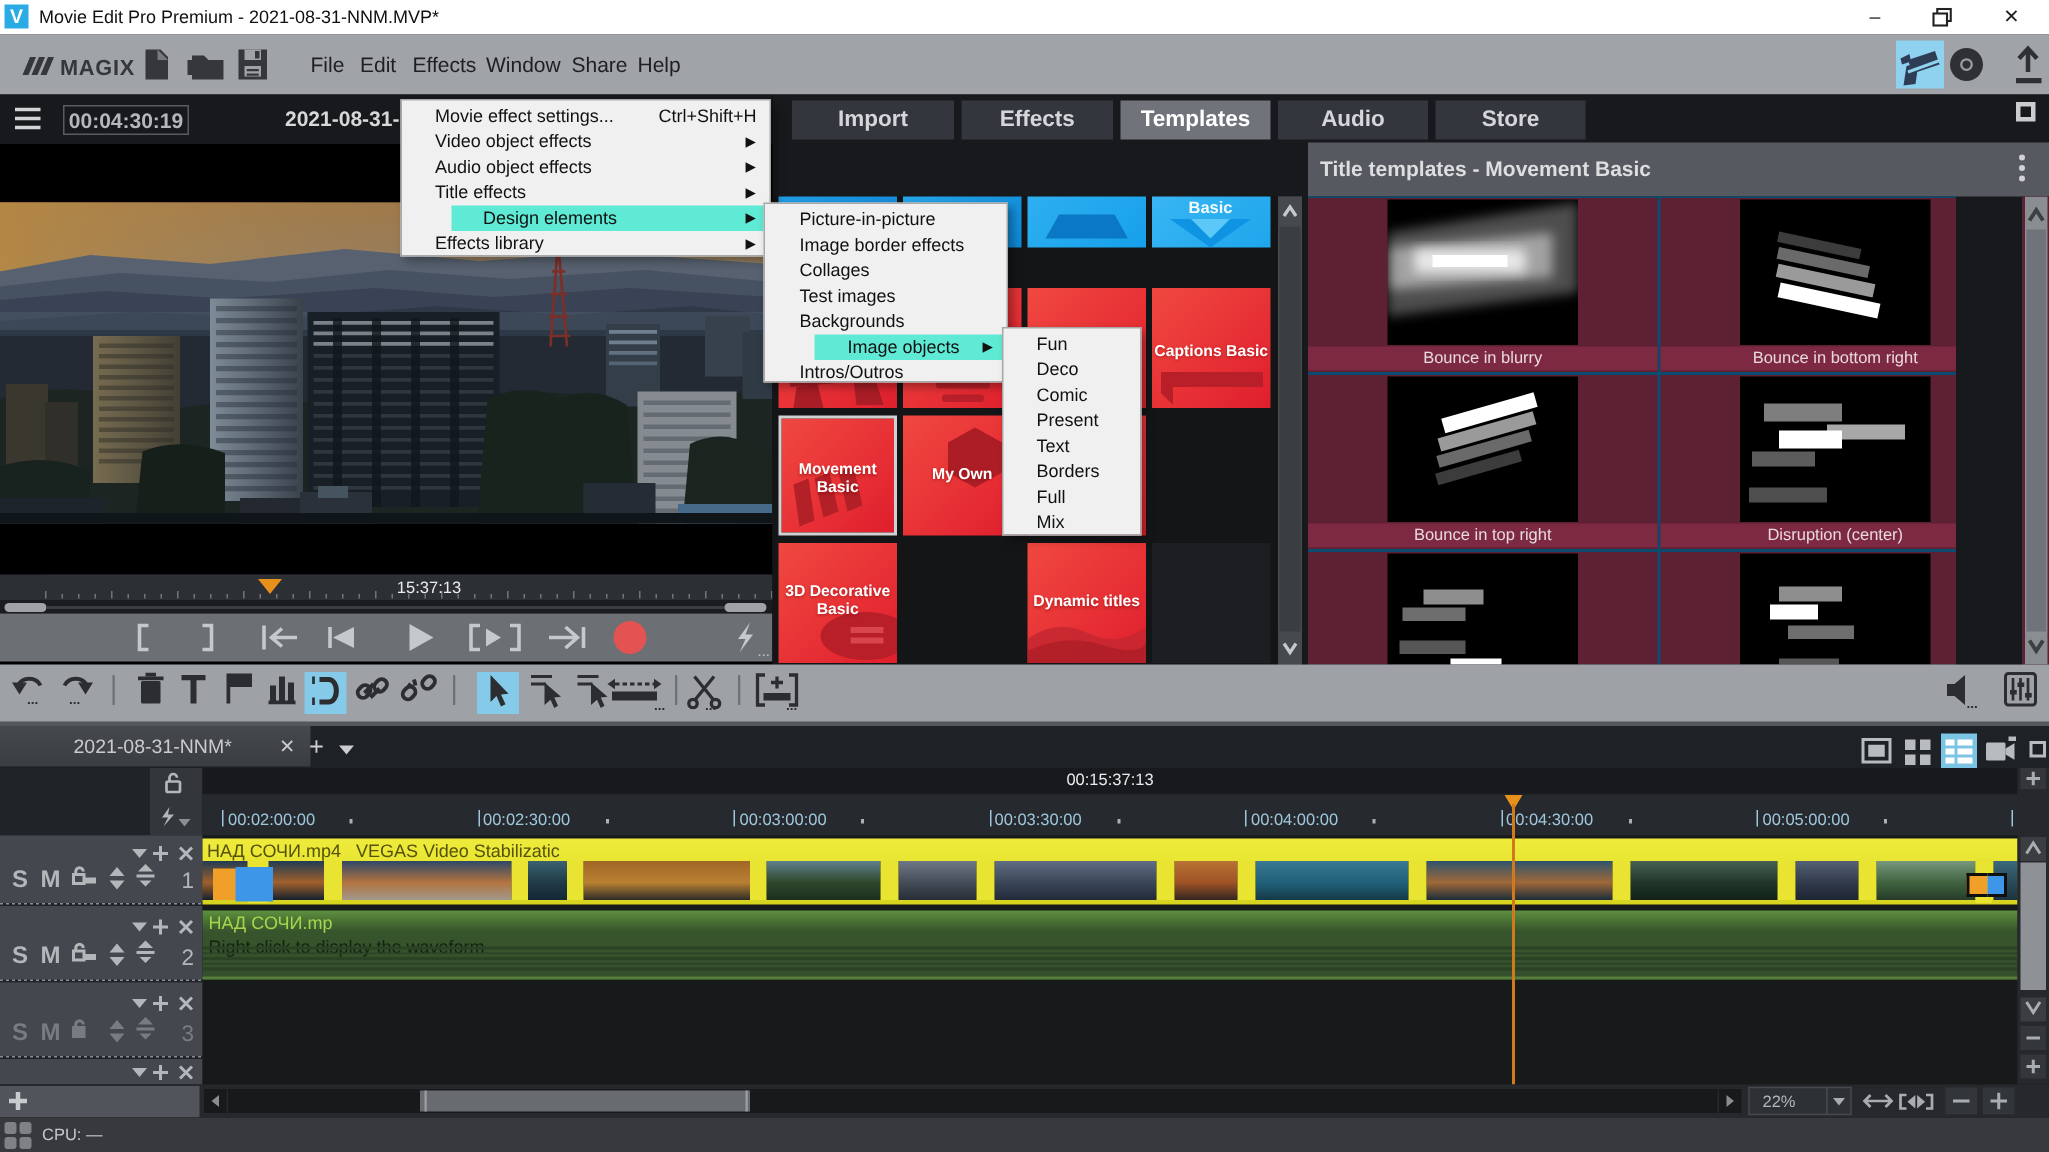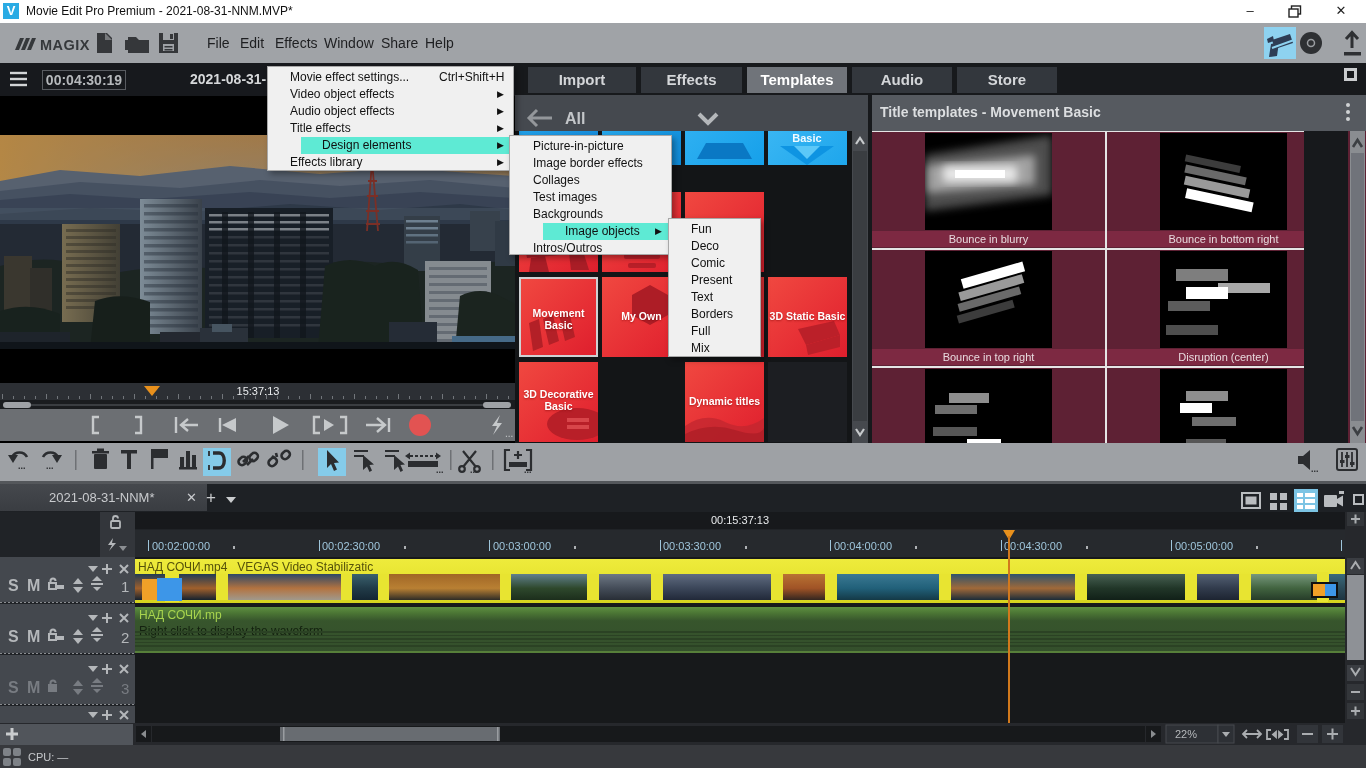--- a/index.html
+++ b/index.html
@@ -13,35 +13,35 @@
 #titlebar .ttext { left:26px; top:4px; font-size:12px; color:#101010; }
 #titlebar .wbtn { top:0px; width:30px; height:22px; color:#222; font-size:13px; text-align:center; line-height:22px; }
 
 #menubar { top:23px; left:0; width:1366px; height:40px; background:#a0a3a7; }
 .menuitem { top:12px; font-size:14px; color:#1e1f21; }
 
 #prevbar { top:63px; left:0; width:515px; height:33px; background:#17191d; }
 #tcbox { left:42px; top:70px; width:84px; height:20px; border:1px solid #585b60; color:#b5b8bb; font-size:14px; text-align:center; line-height:19px; font-weight:bold; letter-spacing:0px;}
 #prevtitle { left:190px; top:71px; color:#d6d8da; font-weight:bold; font-size:14px; }
 #videoarea { top:96px; left:0; width:515px; height:287px; background:#000; }
-#ruler1 { top:383px; left:0; width:515px; height:17px; background:#2c2f34; }
+#ruler1 { top:383px; left:0; width:515px; height:17px; background:#2c2f34;padding-left:28px; }
 #hscroll1 { top:400px; left:0; width:515px; height:9px; background:#1a1c1f; }
 #transport { top:409px; left:0; width:515px; height:32px; background:#6c6f73; color:#c6c9cb; }
 
 #pool { top:63px; left:515px; width:851px; height:380px; background:#17191c; }
 .tab { top:4px; height:26px; background:#33373d; color:#d4d6d9; font-weight:bold; font-size:15px; text-align:center; line-height:26px; }
 .tab.active { background:#70747a; color:#fff; }
 #subhdrL { top:32px; left:0px; width:353px; height:36px; background:#45494f; }
 #subhdrR { top:32px; left:357px; width:494px; height:36px; background:#565a60; }
 #tileswrap { top:68px; left:0; width:337px; height:312px; background:#131517; overflow:hidden; }
 .rtile { background:linear-gradient(135deg,#f04840 0%,#e52b33 70%,#de1f2d 100%); color:#fff; font-weight:bold; font-size:11px; overflow:hidden; }
 .rtile .lbl { position:absolute; width:100%; text-align:center; text-shadow:0 1px 2px rgba(120,0,0,0.5); font-size:10.5px; }
 .rtile .lbl.one { white-space:nowrap; }
 #poolscroll { top:68px; left:337px; width:16px; height:312px; background:#505358; }
-#titlepanel { top:68px; left:357px; width:432px; height:312px; background:#e5e5e5; overflow:hidden; }
+#titlepanel { top:68px; left:357px; width:432px; height:312px; background:#0c4a6e; overflow:hidden; }
 .ttile { position:absolute; width:233px; height:116px; background:#5e2134; }
 .ttile .prev { position:absolute; left:53px; top:1px; width:127px; height:97px; background:#000; }
 .ttile .cap { position:absolute; left:0; top:99px; width:233px; height:16px; background:#7d2942; color:#e8dade; font-size:11px; text-align:center; line-height:16px; }
 #titlescroll { top:68px; left:833px; width:18px; height:312px; background:#5e2134; }
 
 .popup { background:#f0f0f0; border:1px solid #a8a8a8; box-shadow:3px 3px 6px rgba(0,0,0,0.35); font-size:12px; color:#111; }
 .popup .mi { position:absolute; left:1px; right:1px; height:17px; line-height:17px; }
 .popup .mi.hl { background:#5eead4;margin-left:32px; }
 .popup .arrow { position:absolute; right:8px; font-size:9px; top:0px; }
 
@@ -373,29 +373,20 @@
 
   <div id="pool" class="abs">
     <div class="tab abs" style="left:13px;width:108px;">Import</div>
     <div class="tab abs" style="left:126px;width:101px;">Effects</div>
     <div class="tab active abs" style="left:232px;width:100px;">Templates</div>
     <div class="tab abs" style="left:337px;width:100px;">Audio</div>
     <div class="tab abs" style="left:442px;width:100px;">Store</div>
     <div class="abs" style="left:829px;top:5px;width:13px;height:13px;background:#caccce;">
         <div class="abs" style="left:3px;top:3px;width:7px;height:7px;background:#17191c;"></div>
       </div>
-    <div id="subhdrL" class="abs">
-      <svg width="353" height="36" viewBox="0 0 353 36">
-        <g stroke="#94979b" stroke-width="3" fill="none">
-          <path d="M37,23 L14,23 M22,15 L14,23 L22,31"></path>
-        </g>
-        <text x="50" y="29" fill="#c3c6c9" font-size="16" font-weight="bold" font-family="Liberation Sans">All</text>
-        <path d="M184,19 L193,28 L202,19" stroke="#b4b7ba" stroke-width="4" fill="none"></path>
-      </svg>
-    </div>
     <div id="subhdrR" class="abs">
       <span class="abs" style="left:8px;top:9px;color:#dcdee0;font-weight:bold;font-size:14px;">Title templates - Movement Basic</span>
       <div class="abs" style="left:474px;top:8px;width:4px;height:4px;background:#d0d2d4;border-radius:50%;"></div>
         <div class="abs" style="left:474px;top:15px;width:4px;height:4px;background:#d0d2d4;border-radius:50%;"></div>
         <div class="abs" style="left:474px;top:22px;width:4px;height:4px;background:#d0d2d4;border-radius:50%;"></div>
     </div>
     <div id="tileswrap" class="abs">
 
       <div class="abs" style="left:4px;top:-46px;width:79px;height:80px;background:linear-gradient(135deg,#28aaee,#1286d8);"></div>
       <div class="abs" style="left:87px;top:-46px;width:79px;height:80px;background:linear-gradient(135deg,#30b2f2,#0e8ad8);"></div>
@@ -431,47 +422,47 @@
         </div>
       <div class="rtile abs" style="left:170px;top:61px;width:79px;height:80px;">
         <svg width="79" height="80" viewBox="0 0 79 80">
             <g fill="#b81f28">
               <rect x="24" y="38" width="32" height="5" rx="2"></rect>
               <rect x="28" y="47" width="24" height="5" rx="2"></rect>
               <rect x="32" y="56" width="16" height="5" rx="2"></rect>
             </g>
           </svg>
       </div>
+      <div class="rtile abs" style="left:253px;top:61px;width:79px;height:80px;">
+        <svg class="abs" style="left:0;top:0;" width="79" height="80" viewBox="0 0 79 80">
+            <g fill="#b81f28">
+              <polygon points="6,56 74,56 74,66 14,66"></polygon>
+              <polygon points="6,56 14,66 14,78 6,70"></polygon>
+            </g>
+          </svg>
+        <div class="lbl one abs" style="top:36px;">Captions Basic</div>
+      </div>
 
       <div class="rtile abs" style="left:4px;top:146px;width:79px;height:80px;border:2.5px solid #cfd1d3;">
         <svg class="abs" style="left:0;top:0;" width="75" height="76" viewBox="0 0 75 76">
             <g fill="#b32027">
               <polygon points="8,44 18,40 22,68 12,72"></polygon>
               <polygon points="22,40 32,36 38,62 28,66"></polygon>
               <polygon points="38,36 48,32 54,58 44,62"></polygon>
             </g>
           </svg>
         <div class="lbl abs" style="top:28px;">Movement<br>Basic</div>
       </div>
       <div class="rtile abs" style="left:87px;top:146px;width:79px;height:80px;">
         <svg class="abs" style="left:0;top:0;" width="79" height="80" viewBox="0 0 79 80">
             <polygon points="48,8 66,18 66,38 48,48 30,38 30,18" fill="#ad1d26"></polygon>
           </svg>
         <div class="lbl one abs" style="top:33px;">My Own</div>
       </div>
       <div class="rtile abs" style="left:170px;top:146px;width:79px;height:80px;"></div>
-      <div class="rtile abs" style="left:253px;top:146px;width:79px;height:80px;">
-        <svg class="abs" style="left:0;top:0;" width="79" height="80" viewBox="0 0 79 80">
-            <g fill="#bb2029">
-              <polygon points="30,52 66,44 72,58 38,68"></polygon>
-              <polygon points="38,68 72,58 72,70 40,78"></polygon>
-            </g>
-          </svg>
-        <div class="lbl one abs" style="top:33px;">3D Static Basic</div>
-      </div>
 
       <div class="rtile abs" style="left:4px;top:231px;width:79px;height:80px;">
         <svg class="abs" style="left:0;top:0;" width="79" height="80" viewBox="0 0 79 80">
             <g fill="#b81f28">
               <ellipse cx="58" cy="62" rx="30" ry="16"></ellipse>
               <rect x="48" y="56" width="22" height="4" fill="#d8454a"></rect>
               <rect x="48" y="63" width="22" height="4" fill="#d8454a"></rect>
             </g>
           </svg>
         <div class="lbl abs" style="top:26px;">3D Decorative<br>Basic</div>

